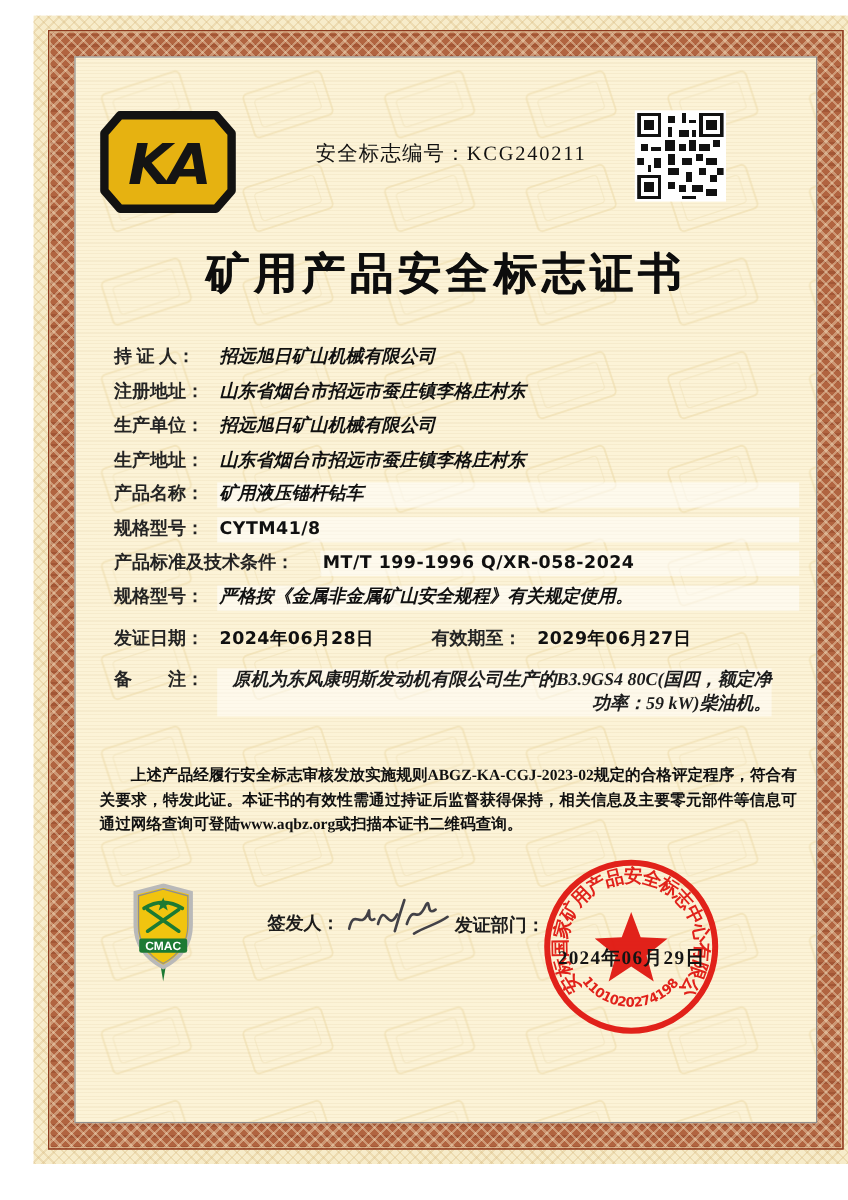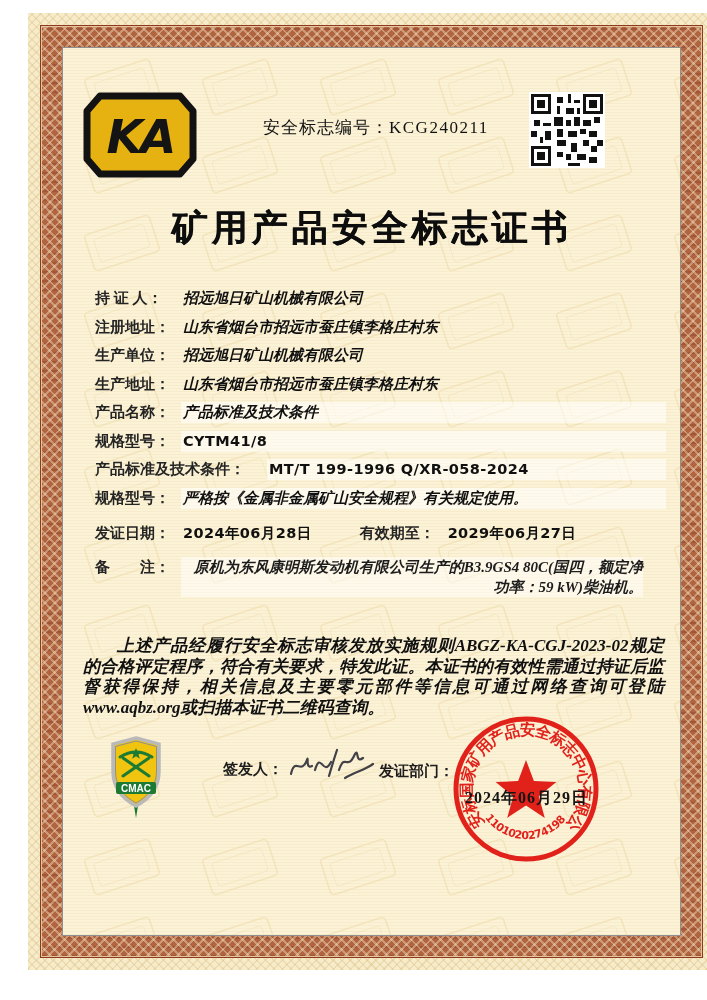--- a/index.html
+++ b/index.html
@@ -42,21 +42,21 @@
   .val.alpha{font-style:normal;font-family:"DejaVu Sans","Liberation Sans",sans-serif;
       font-size:14.5px;letter-spacing:.4px;font-weight:700;}
   .hl{flex:1;background:rgba(255,255,255,.55);}
   .row.dates{margin-top:14px;}
   .lbl2{margin-left:48px;}
   .row.remark{margin-top:13px;}
   .remark-val{flex:1;background:rgba(255,255,255,.5);font-weight:700;font-style:italic;
       line-height:20px;max-width:462px;text-align:right;}
   
   .statement{position:absolute;left:20px;right:16px;top:588px;
-      font-size:17px;line-height:20.5px;font-weight:700;font-style:italic;
+      font-size:13px;line-height:20.5px;font-weight:700;
       text-align:justify;text-indent:2em;color:#101010;}
   
   .cmac{position:absolute;left:46px;top:688px;width:54px;height:84px;}
   .signer-lbl{position:absolute;left:160px;top:712px;font-size:15px;font-weight:600;}
   .signature{position:absolute;left:222px;top:694px;width:92px;height:50px;}
   .dept-lbl{position:absolute;left:316px;top:714px;font-size:15px;font-weight:700;}
   .seal{position:absolute;left:376px;top:654px;width:174px;height:174px;opacity:.94;}
   .seal-date{position:absolute;left:402px;top:740px;font-size:16px;font-weight:700;
       letter-spacing:1px;color:#141414;white-space:nowrap;}
 </style>
@@ -152,21 +152,21 @@
           <div class="row">
               <span class="lbl">生产单位：</span>
               <span class="val">招远旭日矿山机械有限公司</span>
             </div>
           <div class="row">
               <span class="lbl">生产地址：</span>
               <span class="val">山东省烟台市招远市蚕庄镇李格庄村东</span>
             </div>
           <div class="row">
               <span class="lbl">产品名称：</span>
-              <span class="val hl">产品标准及技术条件</span>
+              <span class="val hl">矿用液压锚杆钻车</span>
             </div>
           <div class="row">
               <span class="lbl">规格型号：</span>
               <span class="val alpha hl">CYTM41/8</span>
             </div>
           <div class="row">
               <span class="lbl wide">产品标准及技术条件：</span>
               <span class="val alpha hl">MT/T 199-1996 Q/XR-058-2024</span>
             </div>
           <div class="row">

